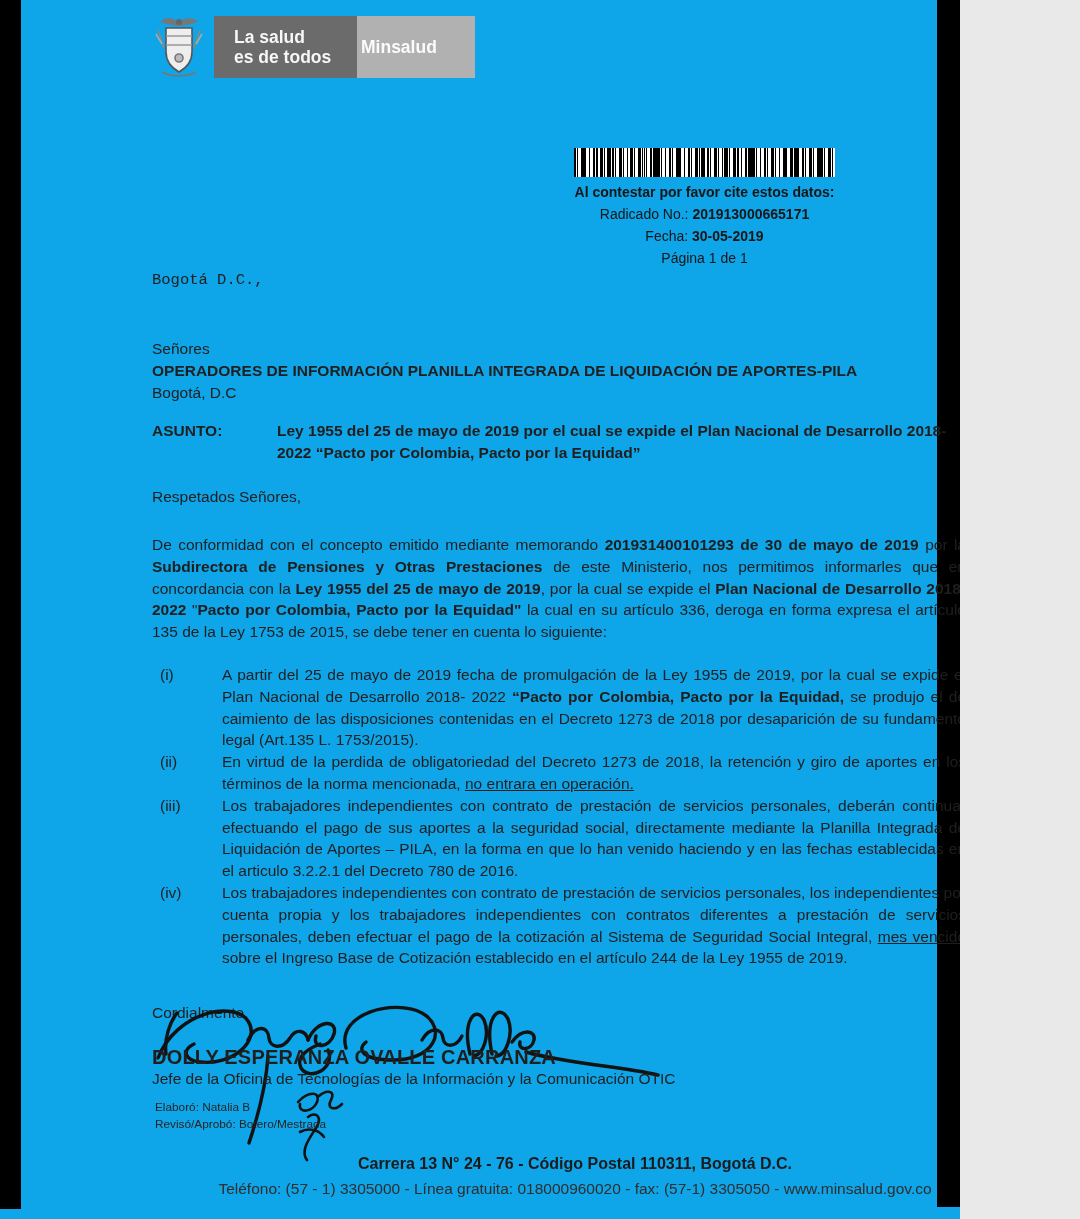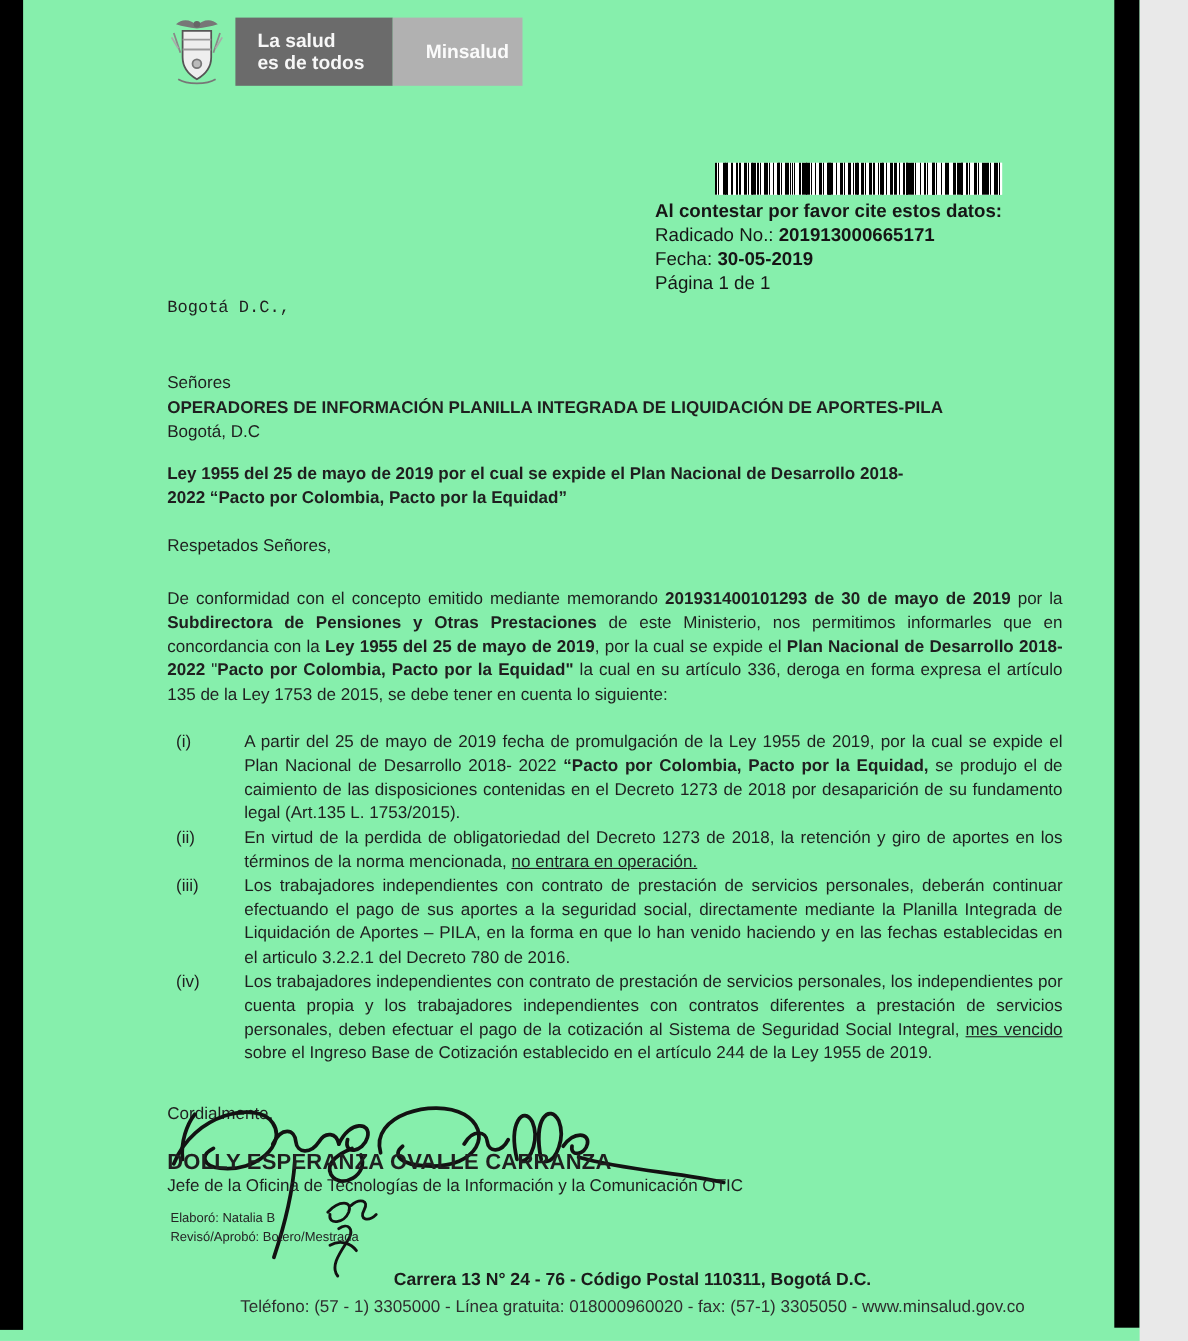--- a/index.html
+++ b/index.html
@@ -1,32 +1,32 @@
 <!DOCTYPE html>
 <html><head>
 <meta charset="utf-8">
 <style>
   html,body{margin:0;padding:0;background:#e9e9e9;}
   .page{
-    position:relative;width:1036px;height:1219px;background:#86efac;
+    position:relative;width:960px;height:1219px;background:#0ea5e9;
     font-family:"Liberation Sans",sans-serif;color:#1f1f1f;overflow:hidden;
   }
   .edge{position:absolute;top:0;background:#000;}
   .edge.left{left:0;width:21px;height:1209px;}
   .edge.right{right:0;width:23px;height:1207px;}
 
   
   .header{position:absolute;left:152px;top:14px;display:flex;align-items:center;}
   .coat{width:54px;height:66px;margin-right:8px;}
   .brandbox{box-sizing:border-box;height:62px;display:flex;flex-direction:column;justify-content:center;}
   .brandbox.one{width:143px;background:#6b6b6b;color:#f7f7f7;font-weight:bold;font-size:17.5px;line-height:20px;padding-left:20px;}
-  .brandbox.two{width:118px;background:#b1b1b1;color:#fbfbfb;font-weight:bold;font-size:17.5px;padding-left:30px;}
+  .brandbox.two{width:118px;background:#b1b1b1;color:#fbfbfb;font-weight:bold;font-size:17.5px;padding-left:4px;}
 
   
-  .radicado{position:absolute;right:125px;top:148px;text-align:left;font-size:17px;line-height:22px;color:#161616;}
+  .radicado{position:absolute;right:125px;top:148px;text-align:center;font-size:14px;line-height:22px;color:#161616;}
   .barcode{
     width:261px;height:29px;margin-left:auto;margin-bottom:4px;background-color:#fff;
     background-image:
       repeating-linear-gradient(90deg, transparent 0 9px,#000 9px 12px,transparent 12px 23px,#000 23px 24px,transparent 24px 33px,#000 33px 37px,transparent 37px 47px),
       repeating-linear-gradient(90deg,#000 0 2px,#fff 2px 3px,#000 3px 4px,#fff 4px 7px,#000 7px 10px,#fff 10px 11px,#000 11px 12px,#fff 12px 15px,#000 15px 16px,#fff 16px 19px);
   }
   .b{font-weight:bold;}
   .u{text-decoration:underline;}
 
   .body-text{font-size:15.5px;line-height:21.8px;}
@@ -88,20 +88,21 @@
 
   <div class="city body-text">Bogotá D.C.,</div>
 
   <div class="recipients body-text">
     <div>Señores</div>
     <div class="b">OPERADORES DE INFORMACIÓN PLANILLA INTEGRADA DE LIQUIDACIÓN DE APORTES-PILA</div>
     <div>Bogotá, D.C</div>
   </div>
 
   <div class="subject-row body-text">
+    <div class="subject-label">ASUNTO:</div>
     <div class="subject-text">
       <div>Ley 1955 del 25 de mayo de 2019 por el cual se expide  el Plan Nacional de Desarrollo 2018-</div>
       <div>2022 “Pacto por Colombia, Pacto por la Equidad”</div>
     </div>
   </div>
 
   <div class="greeting body-text">Respetados Señores,</div>
 
   <div class="intro body-text"><span>De conformidad con el concepto emitido mediante memorando </span><span class="b">201931400101293 de 30 de mayo de 2019</span><span> por la </span><span class="b">Subdirectora de Pensiones y Otras Prestaciones</span><span> de este Ministerio, nos permitimos informarles que en concordancia con la </span><span class="b">Ley 1955 del 25 de mayo de 2019</span><span>, por la cual se expide el </span><span class="b">Plan Nacional de Desarrollo 2018- 2022</span><span> "</span><span class="b">Pacto por Colombia, Pacto por la Equidad"</span><span> la cual en su artículo 336, deroga en forma expresa el artículo 135 de la Ley 1753 de 2015, se debe tener en cuenta lo siguiente:</span></div>
 

